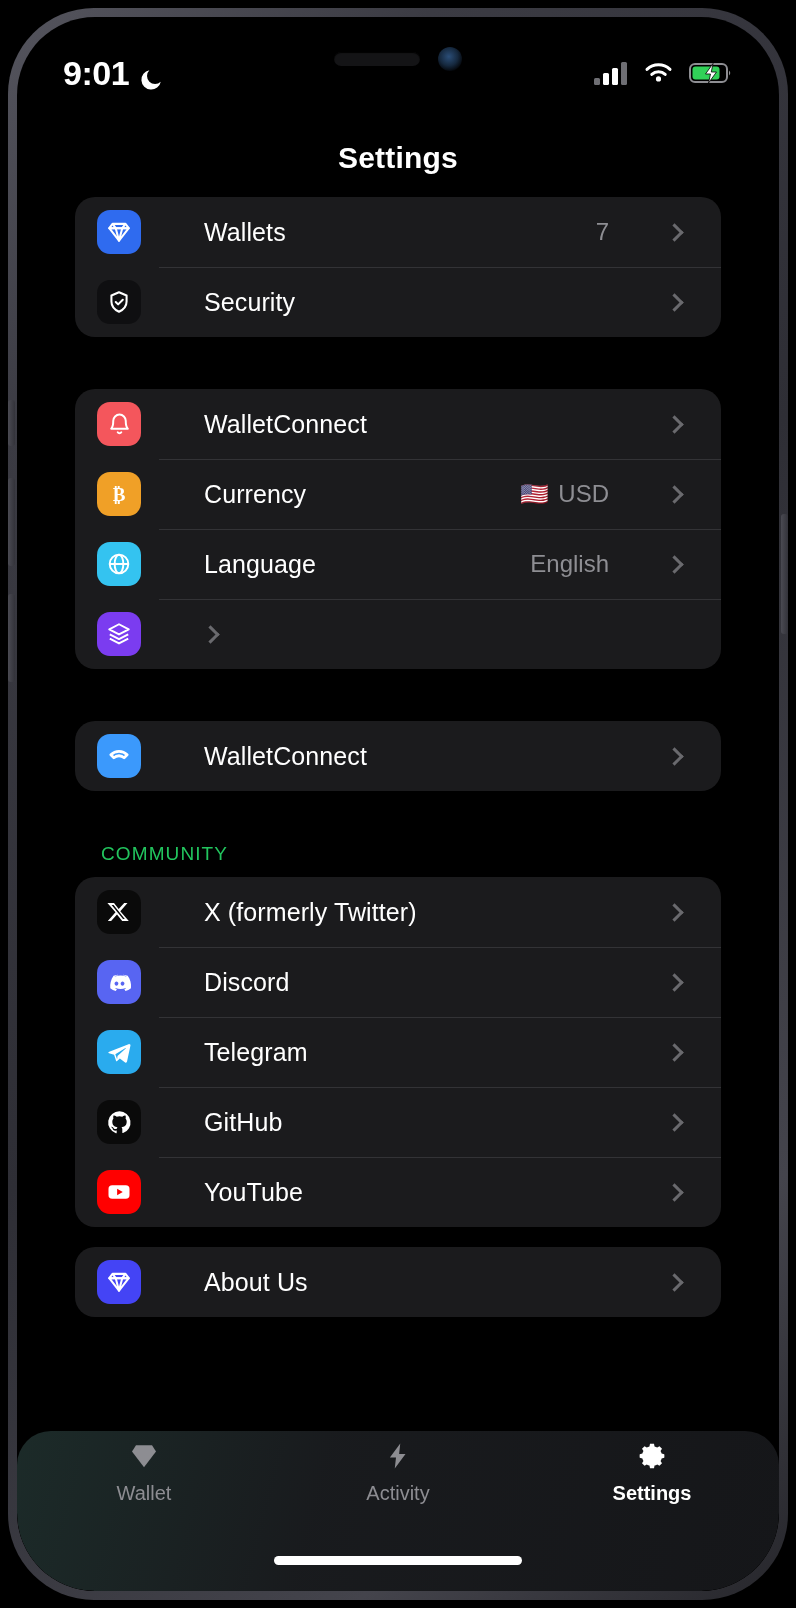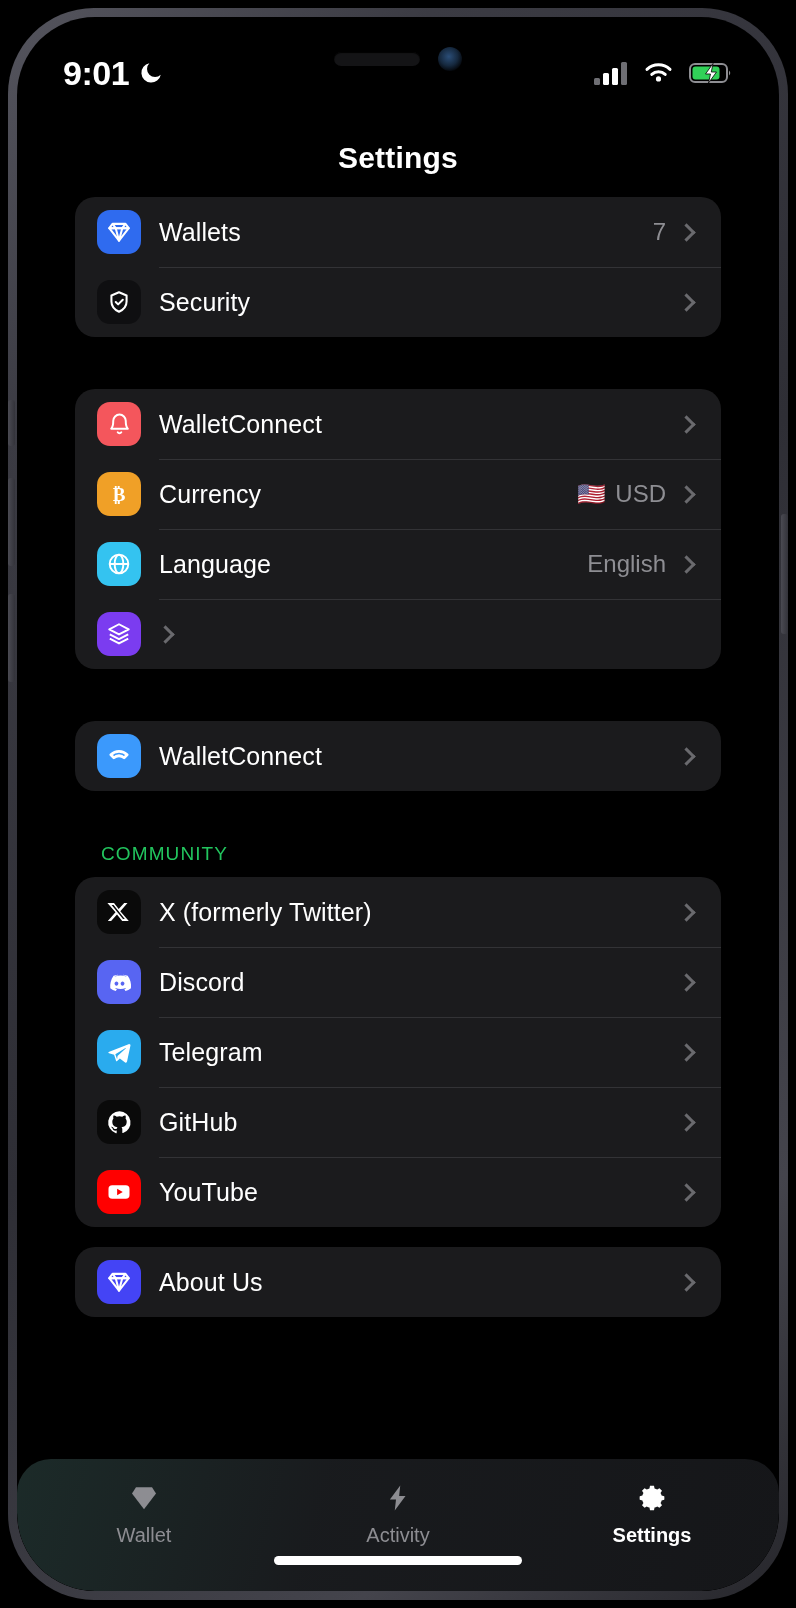--- a/index.html
+++ b/index.html
@@ -33,21 +33,21 @@
   #btn-vol-up  { left:0px;  top:470px; width:7px;  height:88px; }
   #btn-vol-dn  { left:0px;  top:586px; width:7px;  height:88px; }
   #btn-power   { right:0px; top:506px; width:7px;  height:120px; }
 
   
   #status-bar {
     position:absolute; top:0; left:0; width:100%; height:112px;
     display:flex; align-items:center; justify-content:space-between;
     padding:0 46px; z-index:5;
   }
-  #status-left { display:flex; align-items:center; gap:9px; }
+  #status-left { display:flex; align-items:flex-end; gap:9px; }
   #clock { color:#fff; font-size:34px; font-weight:600; letter-spacing:-0.5px; }
   #moon-icon { width:26px; height:26px; }
   #status-right { display:flex; align-items:center; gap:14px; }
 
   
   #notch-wrap {
     position:absolute; top:30px; left:0; width:100%;
     display:flex; justify-content:center; align-items:center; gap:18px; z-index:6;
   }
   #speaker-slot {
@@ -82,22 +82,23 @@
   .group.tight { margin-bottom:20px; }
 
   .section-label {
     color:#22c55e; font-size:19px; letter-spacing:1.1px;
     padding:0 0 12px 26px; text-transform:uppercase;
   }
 
   .row {
     position:relative;
     display:flex; align-items:center;
-    height:70px; padding:0 24px 0 22px;
+    height:70px; padding:0 36px 0 22px;
     cursor:pointer;
+    gap:45px;
   }
   .row + .row::before {
     content:""; position:absolute; top:0; left:84px; right:0;
     height:1px; background:#333336;
   }
   .row-icon {
     width:44px; height:44px; border-radius:13px;
     display:flex; align-items:center; justify-content:center;
     flex:none; margin-right:18px;
   }
@@ -110,26 +111,26 @@
   }
   .flag { font-size:23px; }
   .chev {
     width:13px; height:13px; flex:none;
     border-right:3px solid #6a6a6e; border-top:3px solid #6a6a6e;
     transform:rotate(45deg); margin-right:4px;
   }
 
   
   #tab-bar {
-    position:absolute; left:0; right:0; bottom:0; height:132px;
+    position:absolute; left:0; right:0; bottom:0; height:160px;
     background:linear-gradient(105deg, rgba(30,46,44,0.93) 0%, rgba(26,28,31,0.95) 40%, rgba(22,23,26,0.96) 100%);
     backdrop-filter:blur(22px);
     border-radius:34px 34px 78px 78px;
     display:flex; align-items:flex-start; justify-content:space-around;
-    padding-top:22px; z-index:10;
+    padding-top:8px; z-index:10;
   }
   .tab {
     display:flex; flex-direction:column; align-items:center; gap:9px;
     width:150px; cursor:pointer;
   }
   .tab-label { font-size:20px; color:#8d8d92; }
   .tab.active .tab-label { color:#fff; font-weight:600; }
   .tab-icon { height:34px; display:flex; align-items:center; }
   #home-indicator {
     position:absolute; bottom:26px; left:50%; transform:translateX(-50%);

